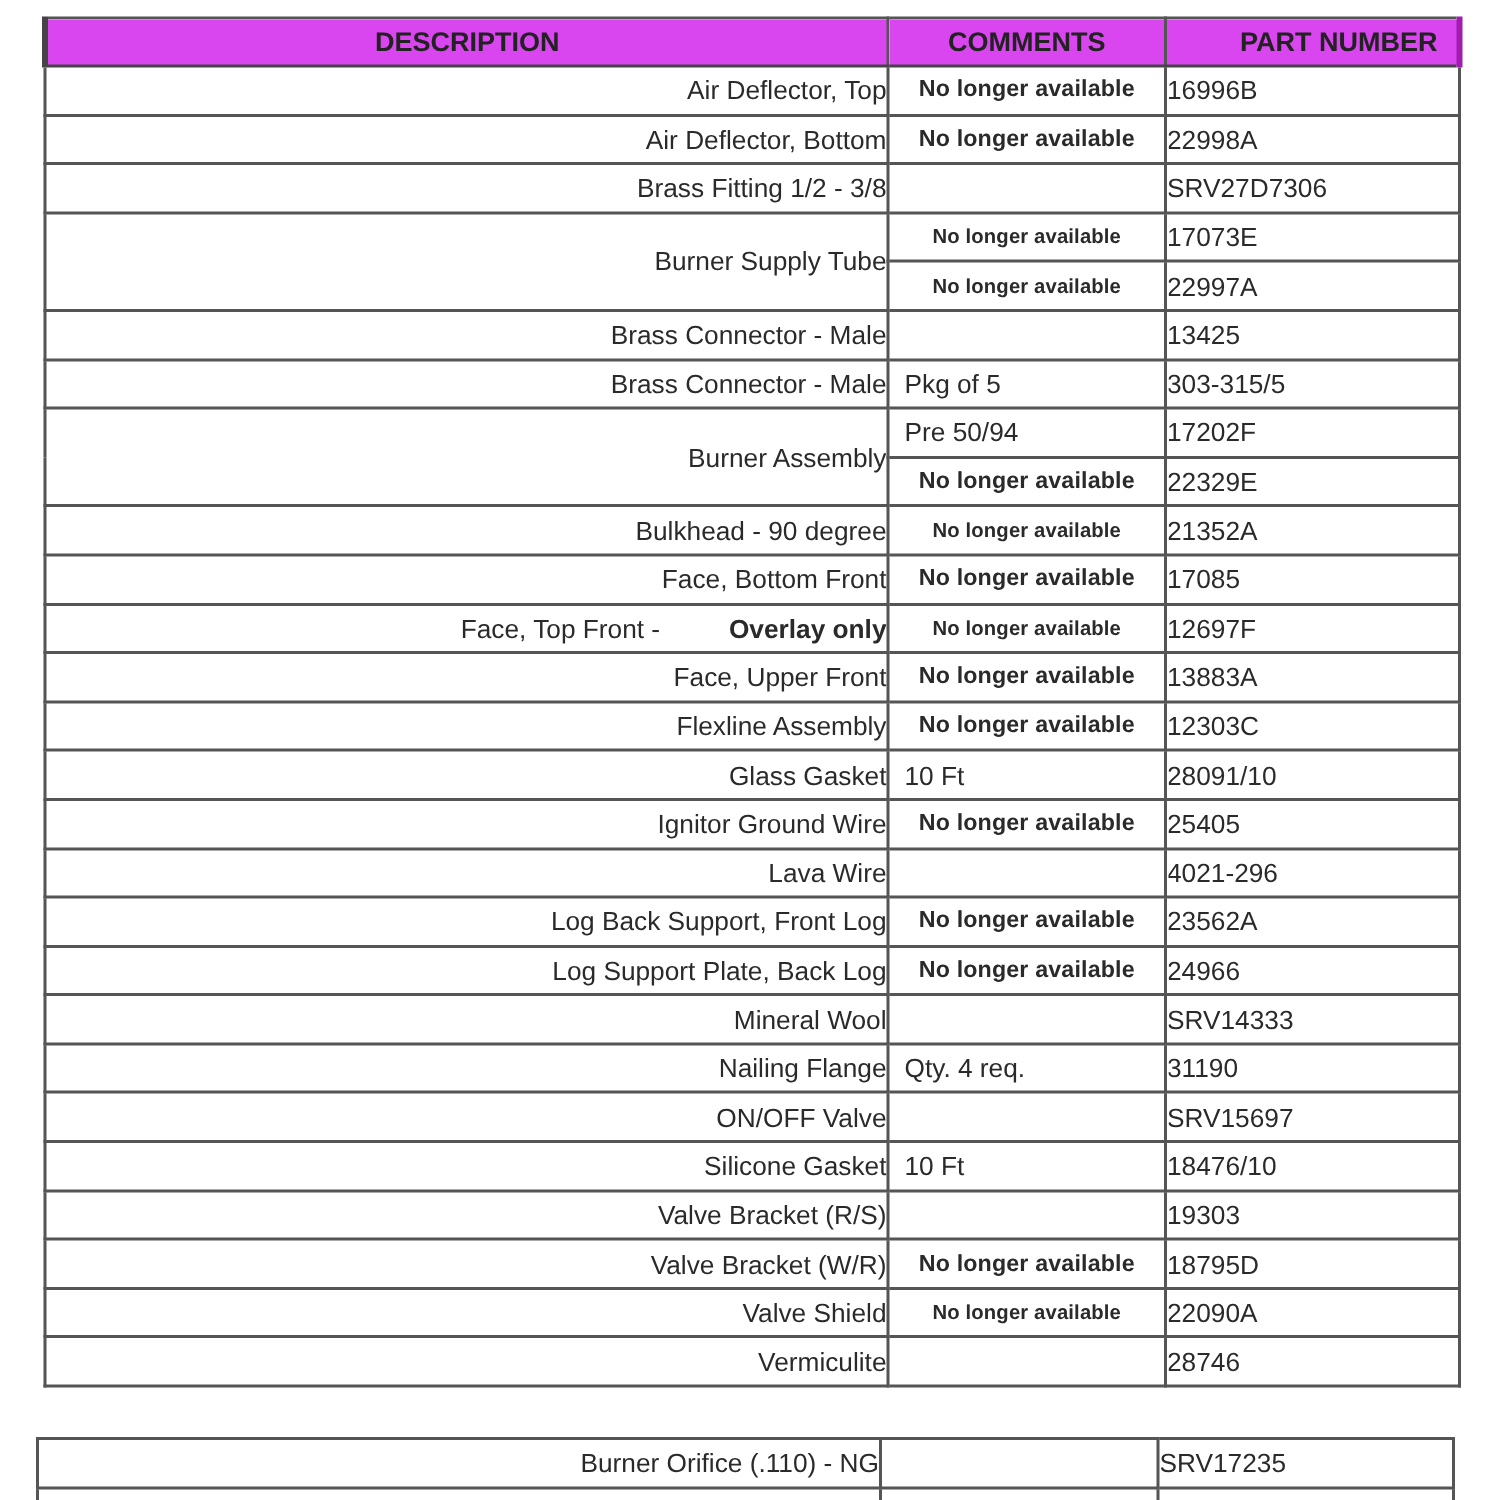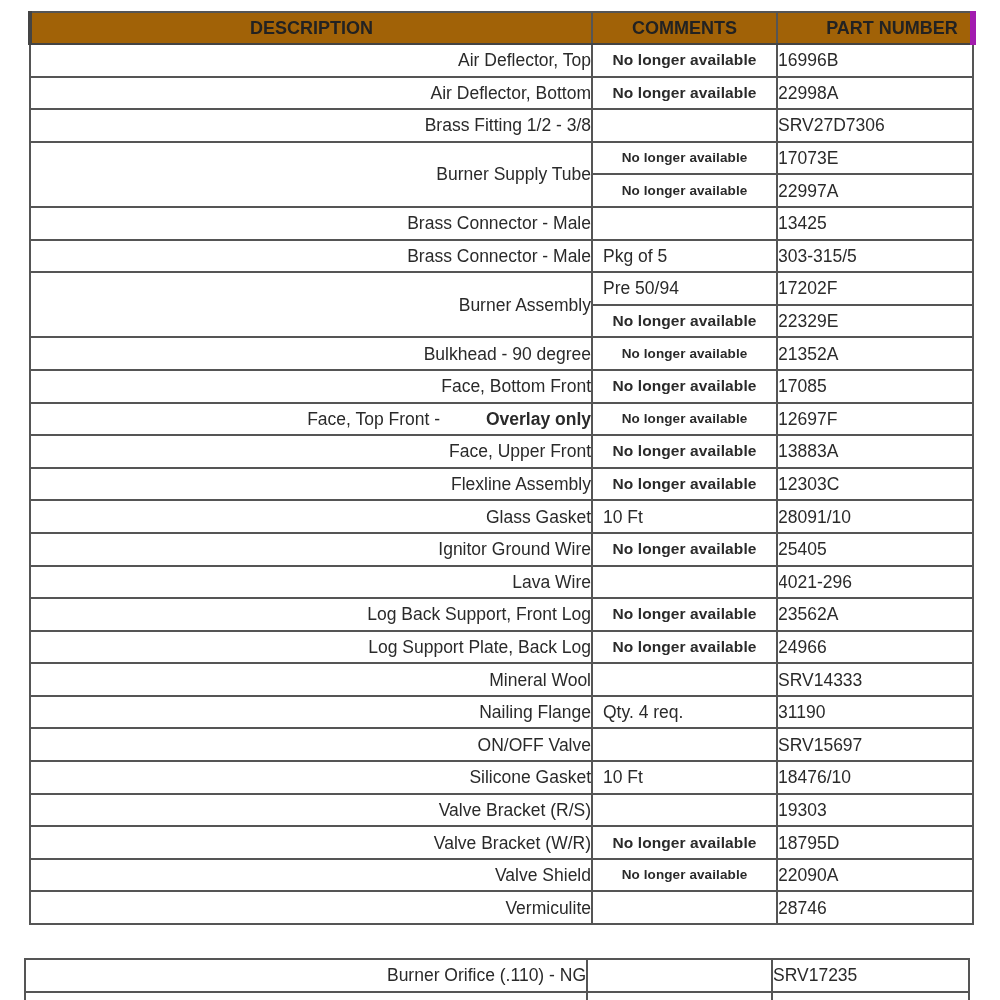--- a/index.html
+++ b/index.html
@@ -2,24 +2,24 @@
 <html><head>
 <meta charset="utf-8">
 <style>
   html, body { margin: 0; padding: 0; background: #ffffff; }
   body { width: 1000px; height: 1000px; position: relative; overflow: hidden;
          font-family: "Liberation Sans", sans-serif; color: #2a2a2a; }
   table.parts { position: absolute; left: 28px; top: 11px; width: 943px;
                 border-collapse: collapse; table-layout: fixed; }
   table.parts th, table.parts td { border: 2px solid #555; padding: 0; height: 30.6px; 
                 font-size: 17.5px; line-height: 30px; white-space: nowrap; overflow: hidden; }
-  table.parts th { background: #a16207; font-weight: bold; font-size: 18px; text-align: center; color: #222;
+  table.parts th { background: #d946ef; font-weight: bold; font-size: 18px; text-align: center; color: #222;
                    height: 29px; border-bottom: 2px solid #444; }
   table.parts th.first { border-left: 4px solid #444; }
-  table.parts th.last { border-right: 6px solid #a21caf; padding-left: 36px; }
+  table.parts th.last { border-right: 4px solid #a21caf; padding-left: 36px; }
   col.c-desc { width: 562px; }
   col.c-com { width: 185px; }
   col.c-part { width: 196px; }
   td.desc { padding-left: 20px; text-align: right; border-left: 2px solid #777; }
   td.com { text-align: left; }
   td.com.nla { font-weight: bold; text-align: center; font-size: 15.5px; letter-spacing: 0.1px; }
   td.com.nla.small { font-size: 13.5px; }
   td.com.plain { padding-left: 10px; }
   td.part { padding-left: 19px; border-radius: 12px; }
   b.inline { font-weight: bold; margin-left: 41px; }

